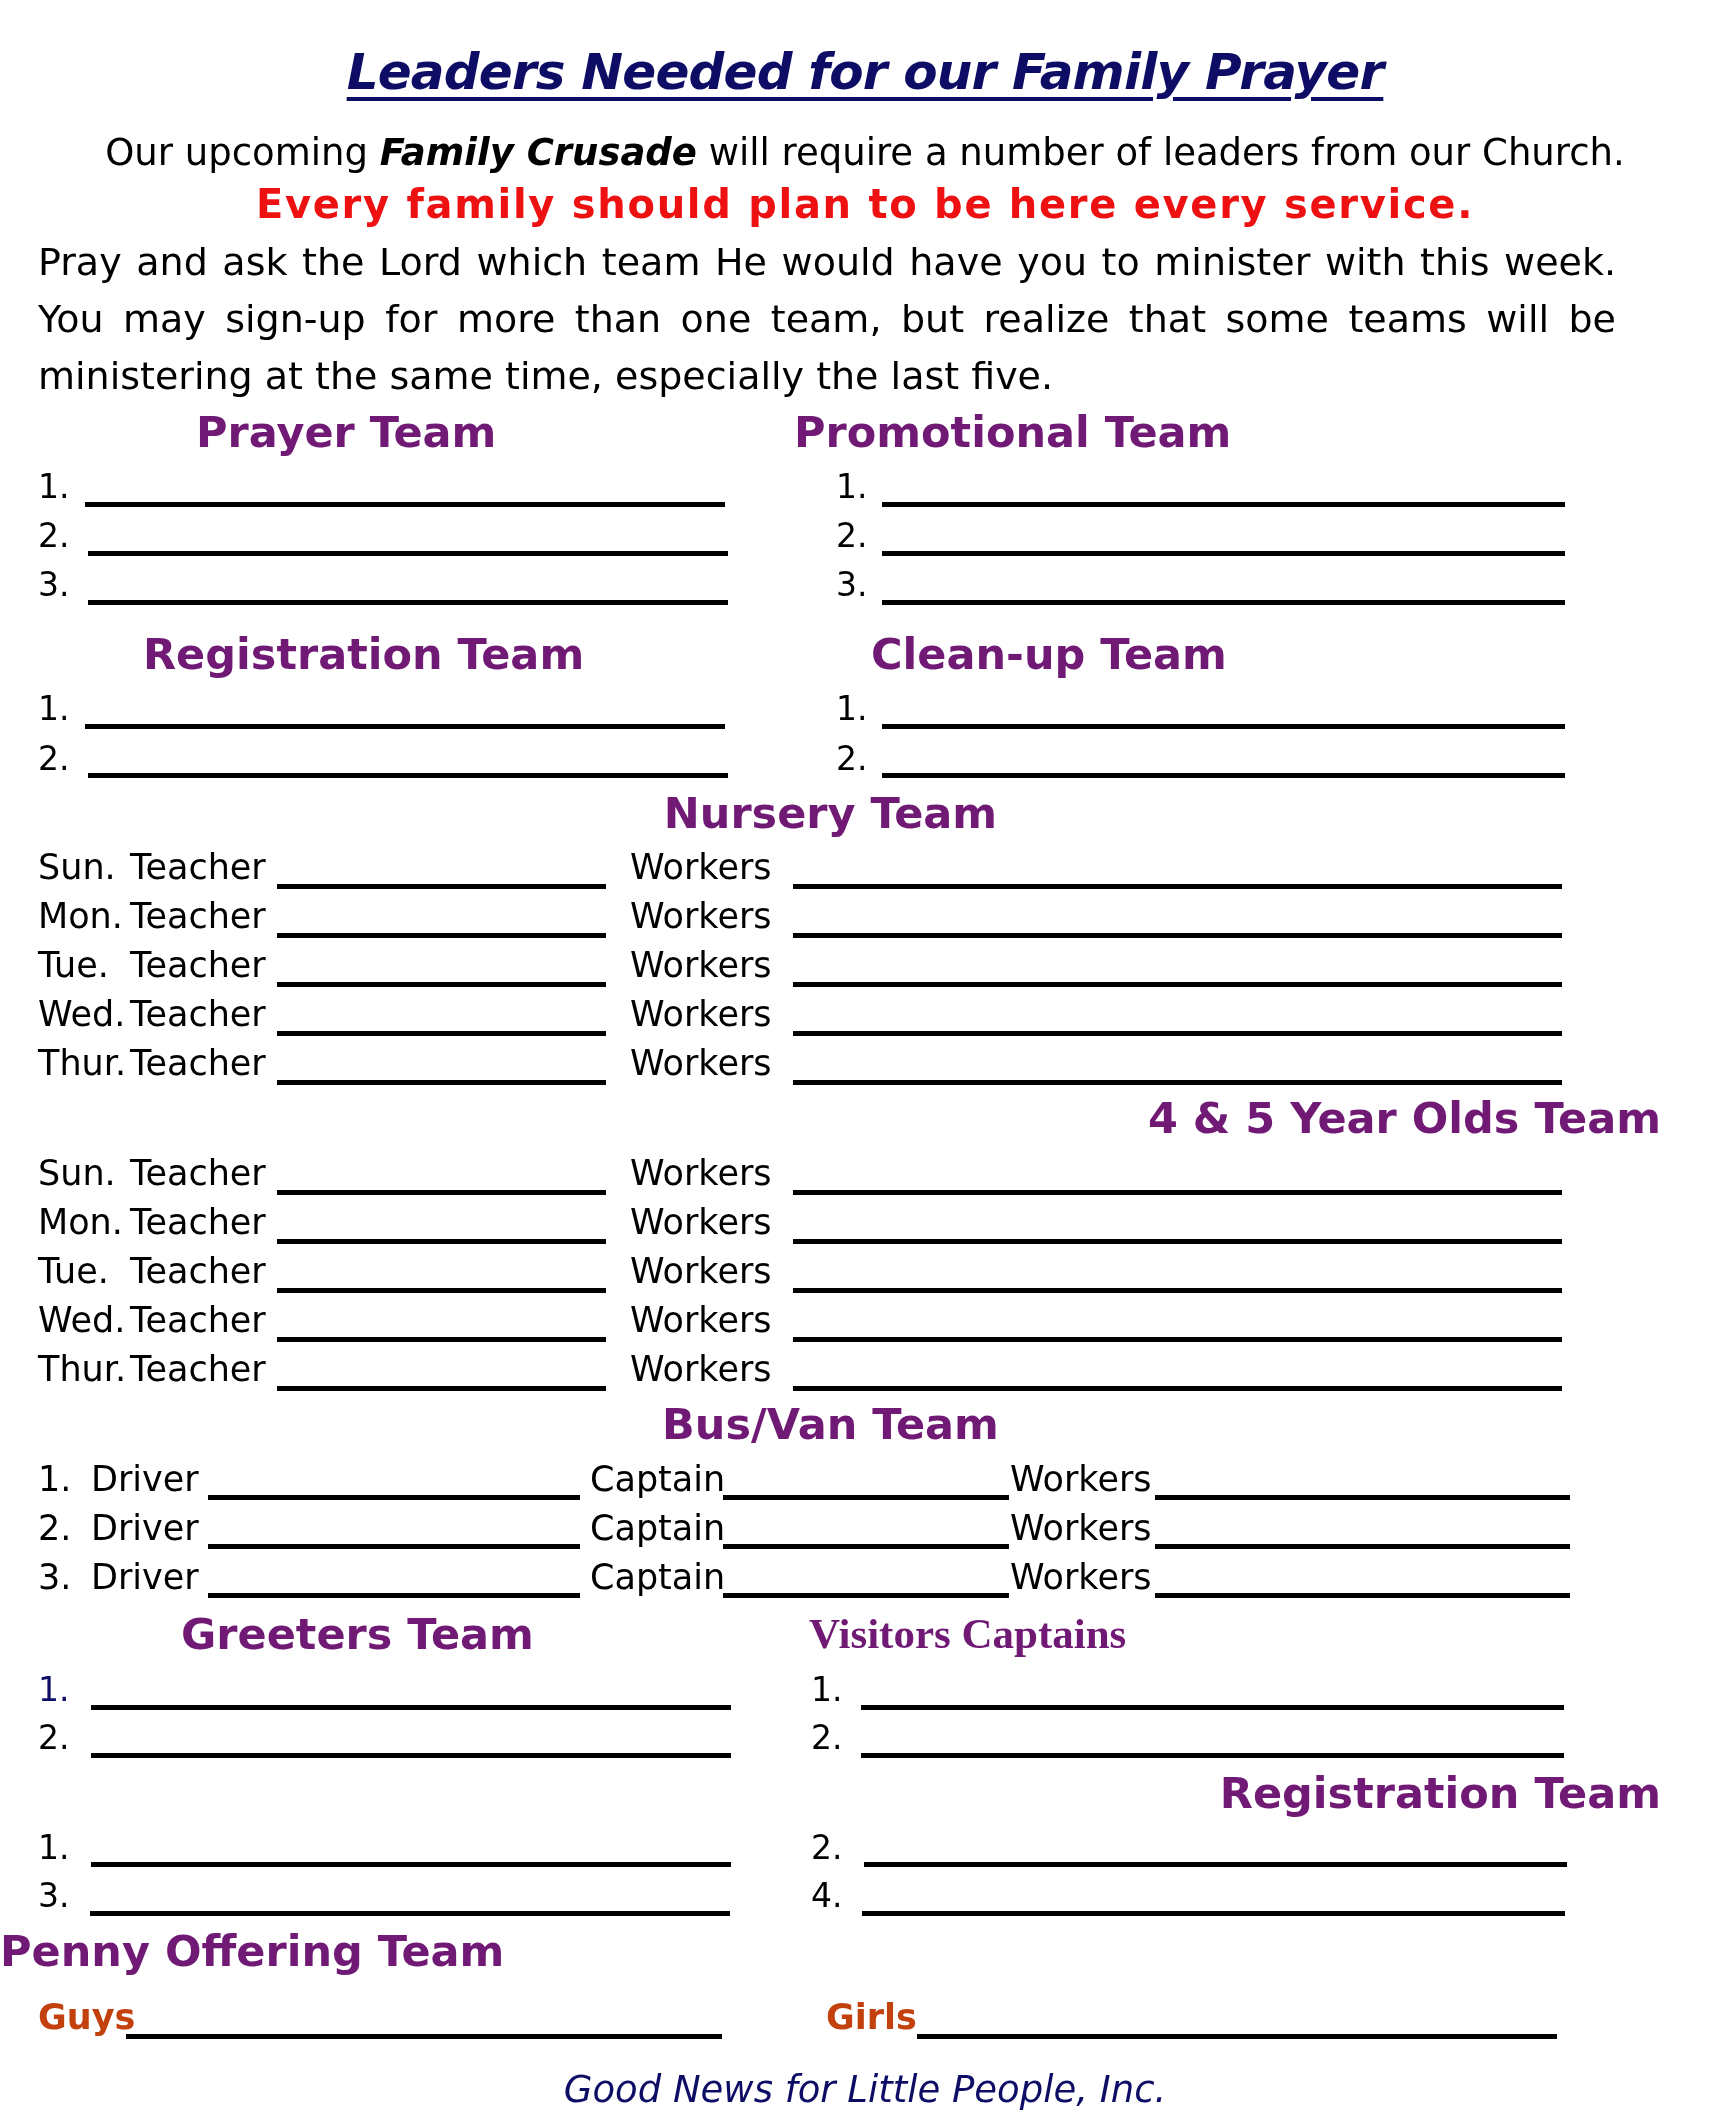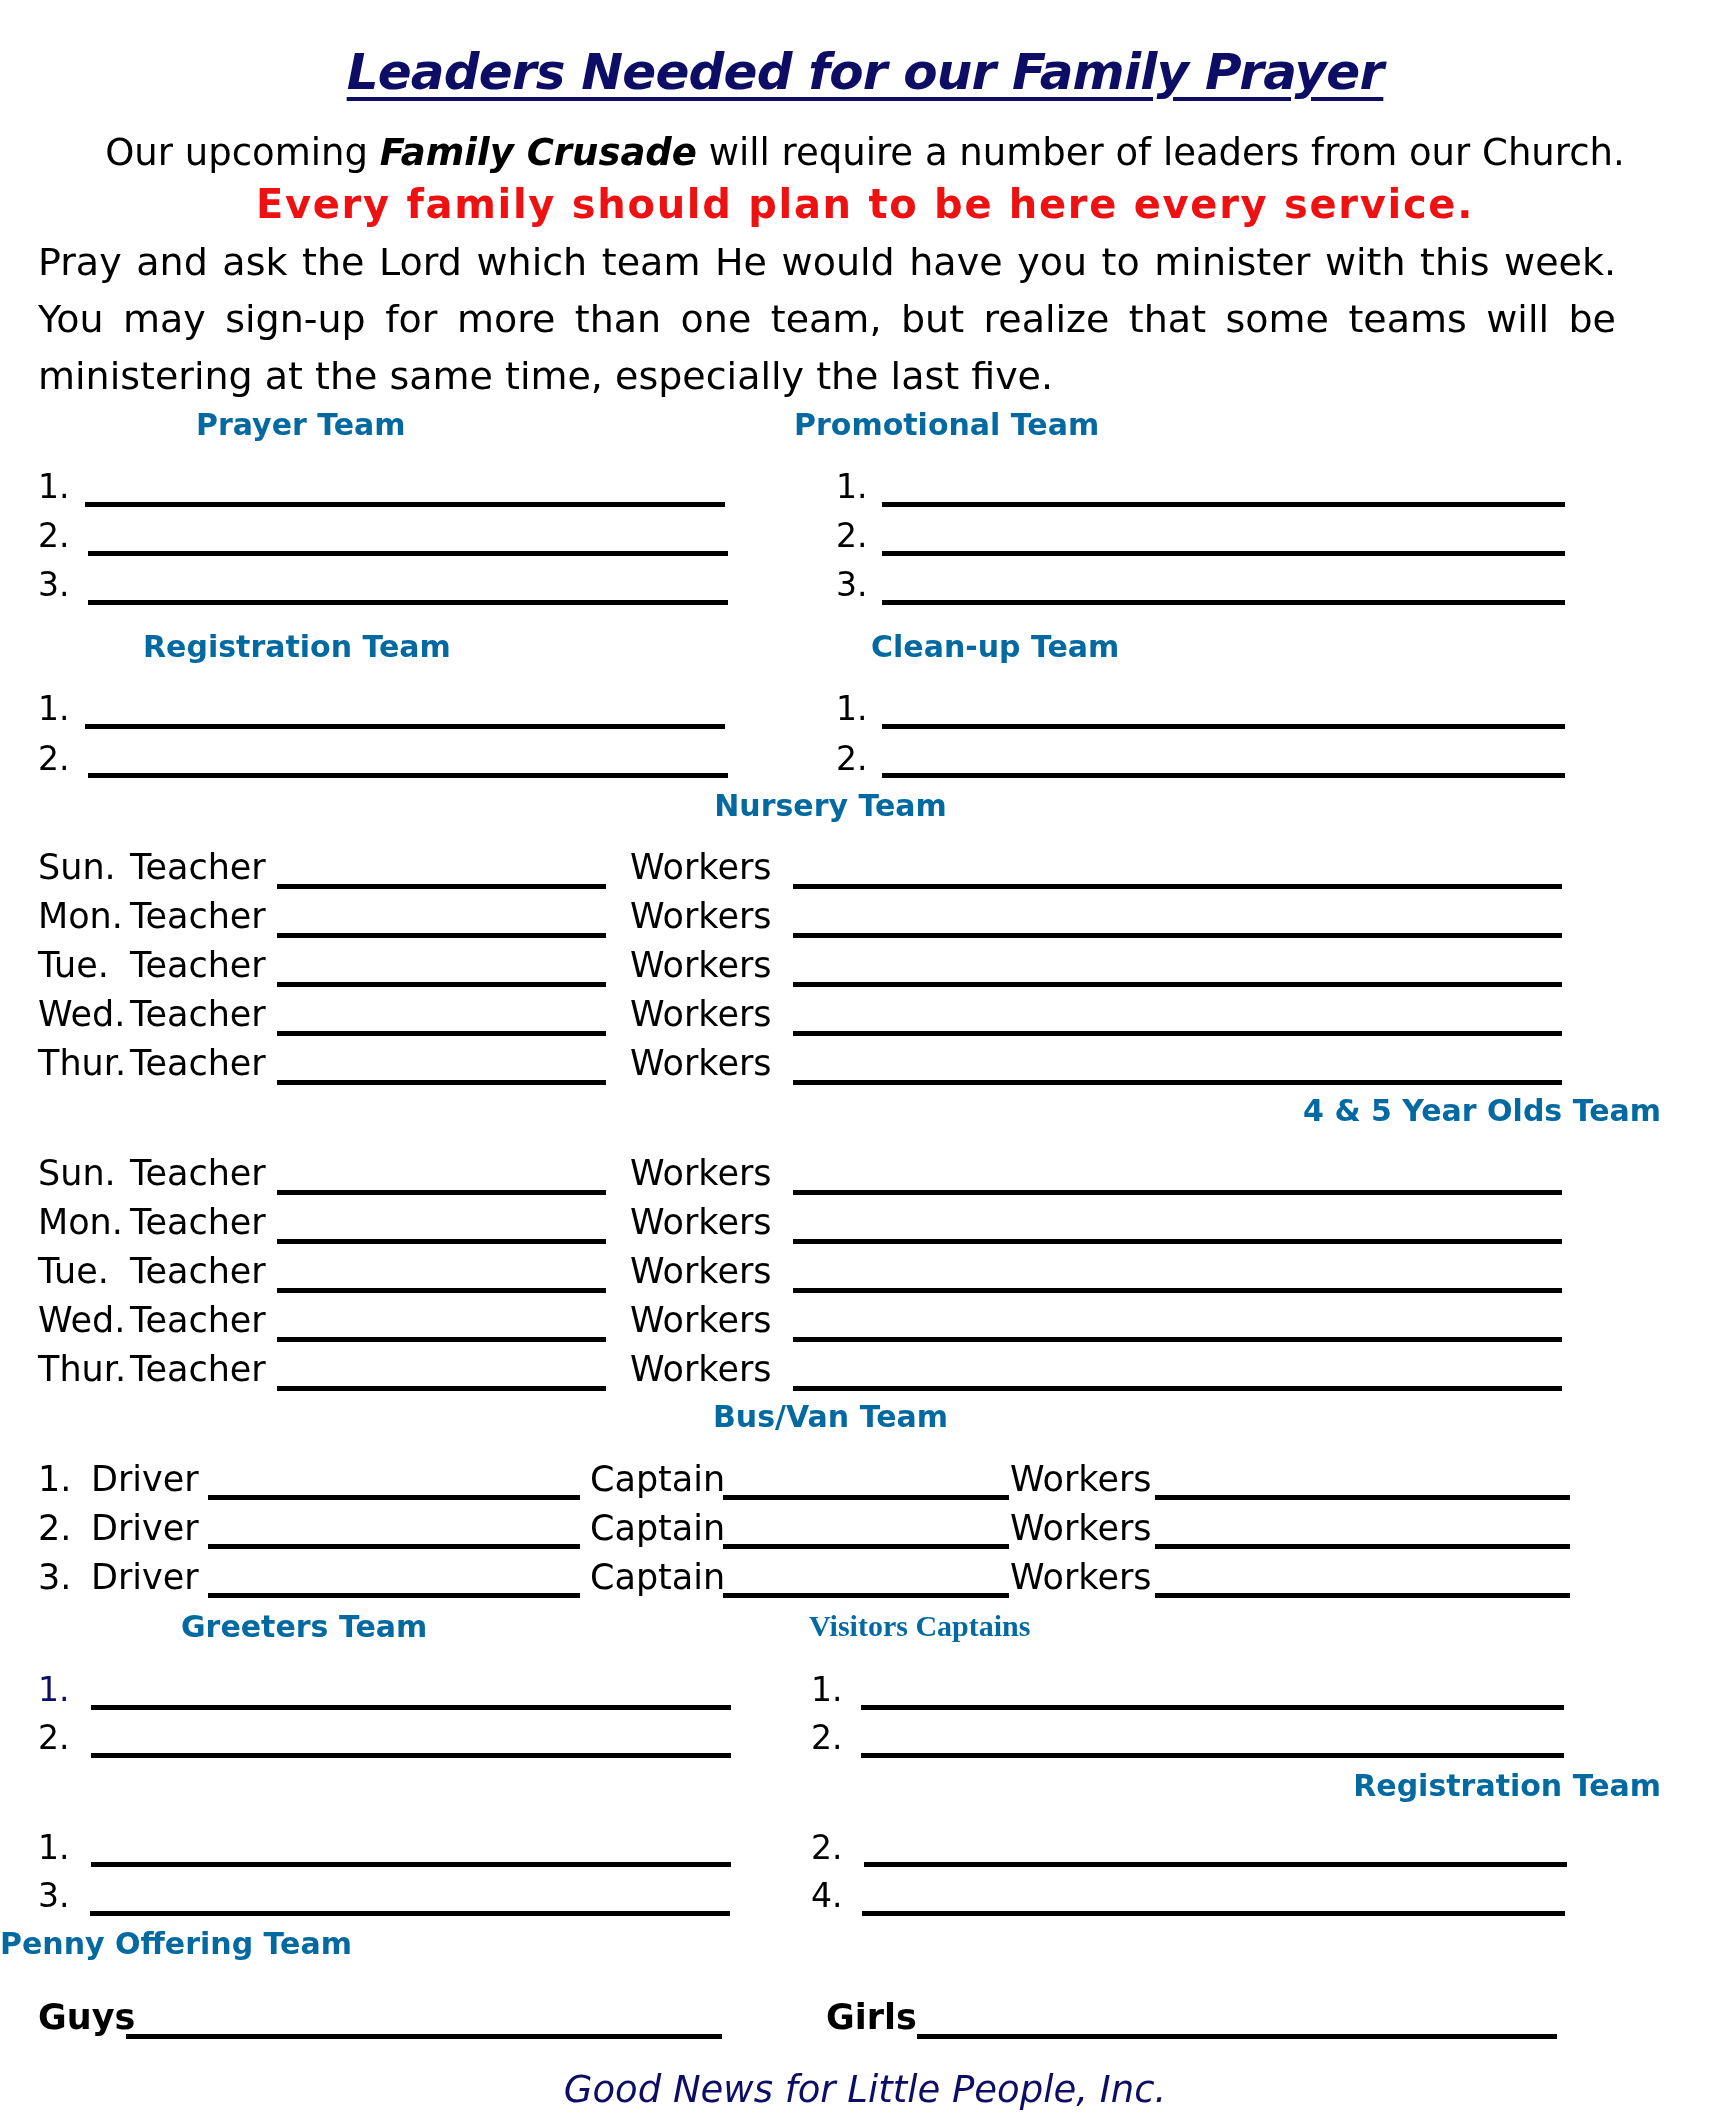--- a/index.html
+++ b/index.html
@@ -1,28 +1,28 @@
 <!DOCTYPE html>
 <html style="font-size:13.3px"><head>
 <meta charset="utf-8">
 <style>
   html, body { margin:0; padding:0; background:#ffffff; }
   body { width:1730px; height:2127px; position:relative; overflow:hidden;
          font-family:"DejaVu Sans", sans-serif; color:#000; }
   .abs { position:absolute; white-space:nowrap; }
   .navy { color:#0d0d66; }
-  .red { color:#000000; }
+  .red { color:#c2410c; }
   .title { left:0; width:1730px; top:43px; text-align:center; font-size:50px;
            font-style:italic; font-weight:bold; color:#0d0d66; letter-spacing:-0.8px; }
   .title span { text-decoration:underline; text-decoration-thickness:4.2px; text-underline-offset:8.3px; }
   .intro { left:0; width:1730px; top:131px; text-align:center; font-size:37px; }
   .intro .em { font-style:italic; font-weight:bold; }
   .warn { left:0; width:1730px; top:181px; text-align:center; font-size:40px; font-weight:bold; color:#ee1111; letter-spacing:1.7px; }
   .para { left:38px; width:1578px; top:234px; font-size:38px; line-height:57px; white-space:normal; text-align:justify; }
-  .heading { font-size:30px; font-weight:bold; color:#0369a1; }
+  .heading { font-size:43px; font-weight:bold; color:#701a75; }
   .num { font-size:33px; }
   .line { position:absolute; height:5px; background:#000; }
   .lbl { font-size:35px; }
   .footer { left:0; width:1730px; top:2068px; text-align:center; font-size:37px; font-style:italic; color:#0d0d66; }
 </style>
 </head>
 <body>
 
 <div class="abs title"><span>Leaders Needed for our Family Prayer</span></div>
 <div class="abs intro"><span>Our upcoming </span><span class="em">Family Crusade</span><span> will require a number of leaders from our Church.</span></div>

